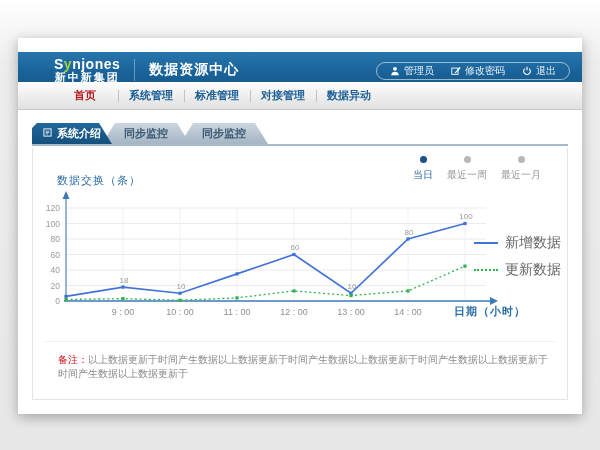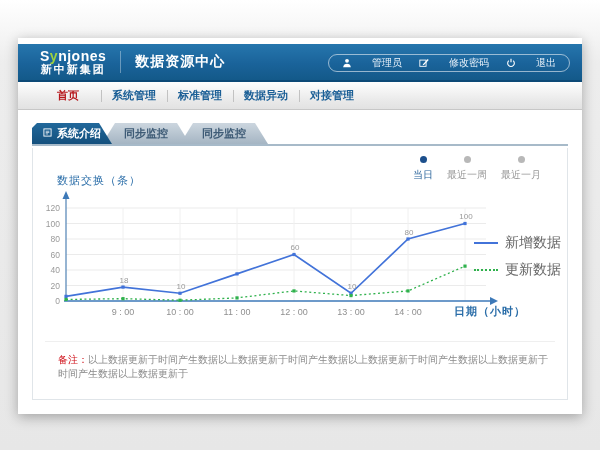--- a/index.html
+++ b/index.html
@@ -8,45 +8,45 @@
     font-family: "Liberation Sans", "DejaVu Sans", sans-serif;
     background: linear-gradient(180deg, #ffffff 0%, #ededed 14%, #e7e7e7 100%);
     position: relative;
   }
   .window {
     position:absolute; left:18px; top:38px; width:564px; height:376px;
     background:#ffffff; box-shadow:0 3px 12px rgba(0,0,0,.3);
   }
   
   .header {
-    position:absolute; left:0; top:6px; right:0; height:38px;
+    position:absolute; left:0; top:14px; right:0; height:38px;
     background:linear-gradient(180deg,#2676ad 0%, #1a639a 55%, #135989 100%);
     border-bottom:2px solid #0d4a77;
-    display:flex; align-items:center; padding-left:22px; color:#fff;
+    display:flex; align-items:center; padding-left:36px; color:#fff;
   }
   .logo { text-align:center; line-height:1.05; padding-right:14px; }
   .logo-en { font-size:14px; font-weight:bold; letter-spacing:.5px; color:#fff; }
   .logo-en .y { color:#9ed23e; }
   .logo-cn { font-size:11px; font-weight:bold; letter-spacing:2px; color:#fff; }
   .header-divider { width:1px; height:22px; background:rgba(255,255,255,.35); }
   .app-title { font-size:14px; font-weight:bold; padding-left:14px; letter-spacing:1px; }
   .header-actions {
     position:absolute; right:12px; top:10px; height:18px;
     border:1px solid rgba(255,255,255,.55); border-radius:10px;
     display:flex; align-items:center; gap:17px; padding:0 13px;
     font-size:10px; color:#eaf2fa;
   }
-  .header-action { display:flex; align-items:center; gap:20px; cursor:pointer; white-space:nowrap; }
+  .header-action { display:flex; align-items:center; gap:4px; cursor:pointer; white-space:nowrap; }
   .header-action svg { display:block; }
   
   .nav {
     position:absolute; left:0; top:44px; right:0; height:28px;
     background:linear-gradient(180deg,#fefefe,#e9e9e9 70%, #e2e2e2);
     border-bottom:1px solid #c7c7c7;
-    display:flex; padding-left:17px;
+    display:flex; padding-left:34px;
   }
   .nav-item {
     width:66px; text-align:center; line-height:27px;
     font-size:11px; font-weight:bold; color:#1b5f96; cursor:pointer; position:relative;
   }
   .nav-item + .nav-item::before {
     content:''; position:absolute; left:0; top:8px; height:12px; width:1px; background:#c2c2c2;
   }
   .nav-item.on { color:#b7181d; }
   
@@ -144,22 +144,22 @@
         </span>
         <span>退出</span>
       </div>
     </div>
   </div>
 
   <div class="nav">
     <div class="nav-item on"><span>首页</span></div>
     <div class="nav-item"><span>系统管理</span></div>
     <div class="nav-item"><span>标准管理</span></div>
+    <div class="nav-item"><span>对接管理</span></div>
     <div class="nav-item"><span>数据异动</span></div>
-    <div class="nav-item"><span>对接管理</span></div>
   </div>
 
   <div class="tabbar">
     <div class="tab active">
       <span>
         <svg width="9" height="9" viewBox="0 0 10 10">
             <rect x="1" y="1" width="8" height="8" fill="none" stroke="#fff" stroke-width="1"></rect>
             <path d="M3 3.6h4M3 5.1h4M3 6.6h2.6" stroke="#fff" stroke-width=".8"></path>
           </svg>
       </span>

